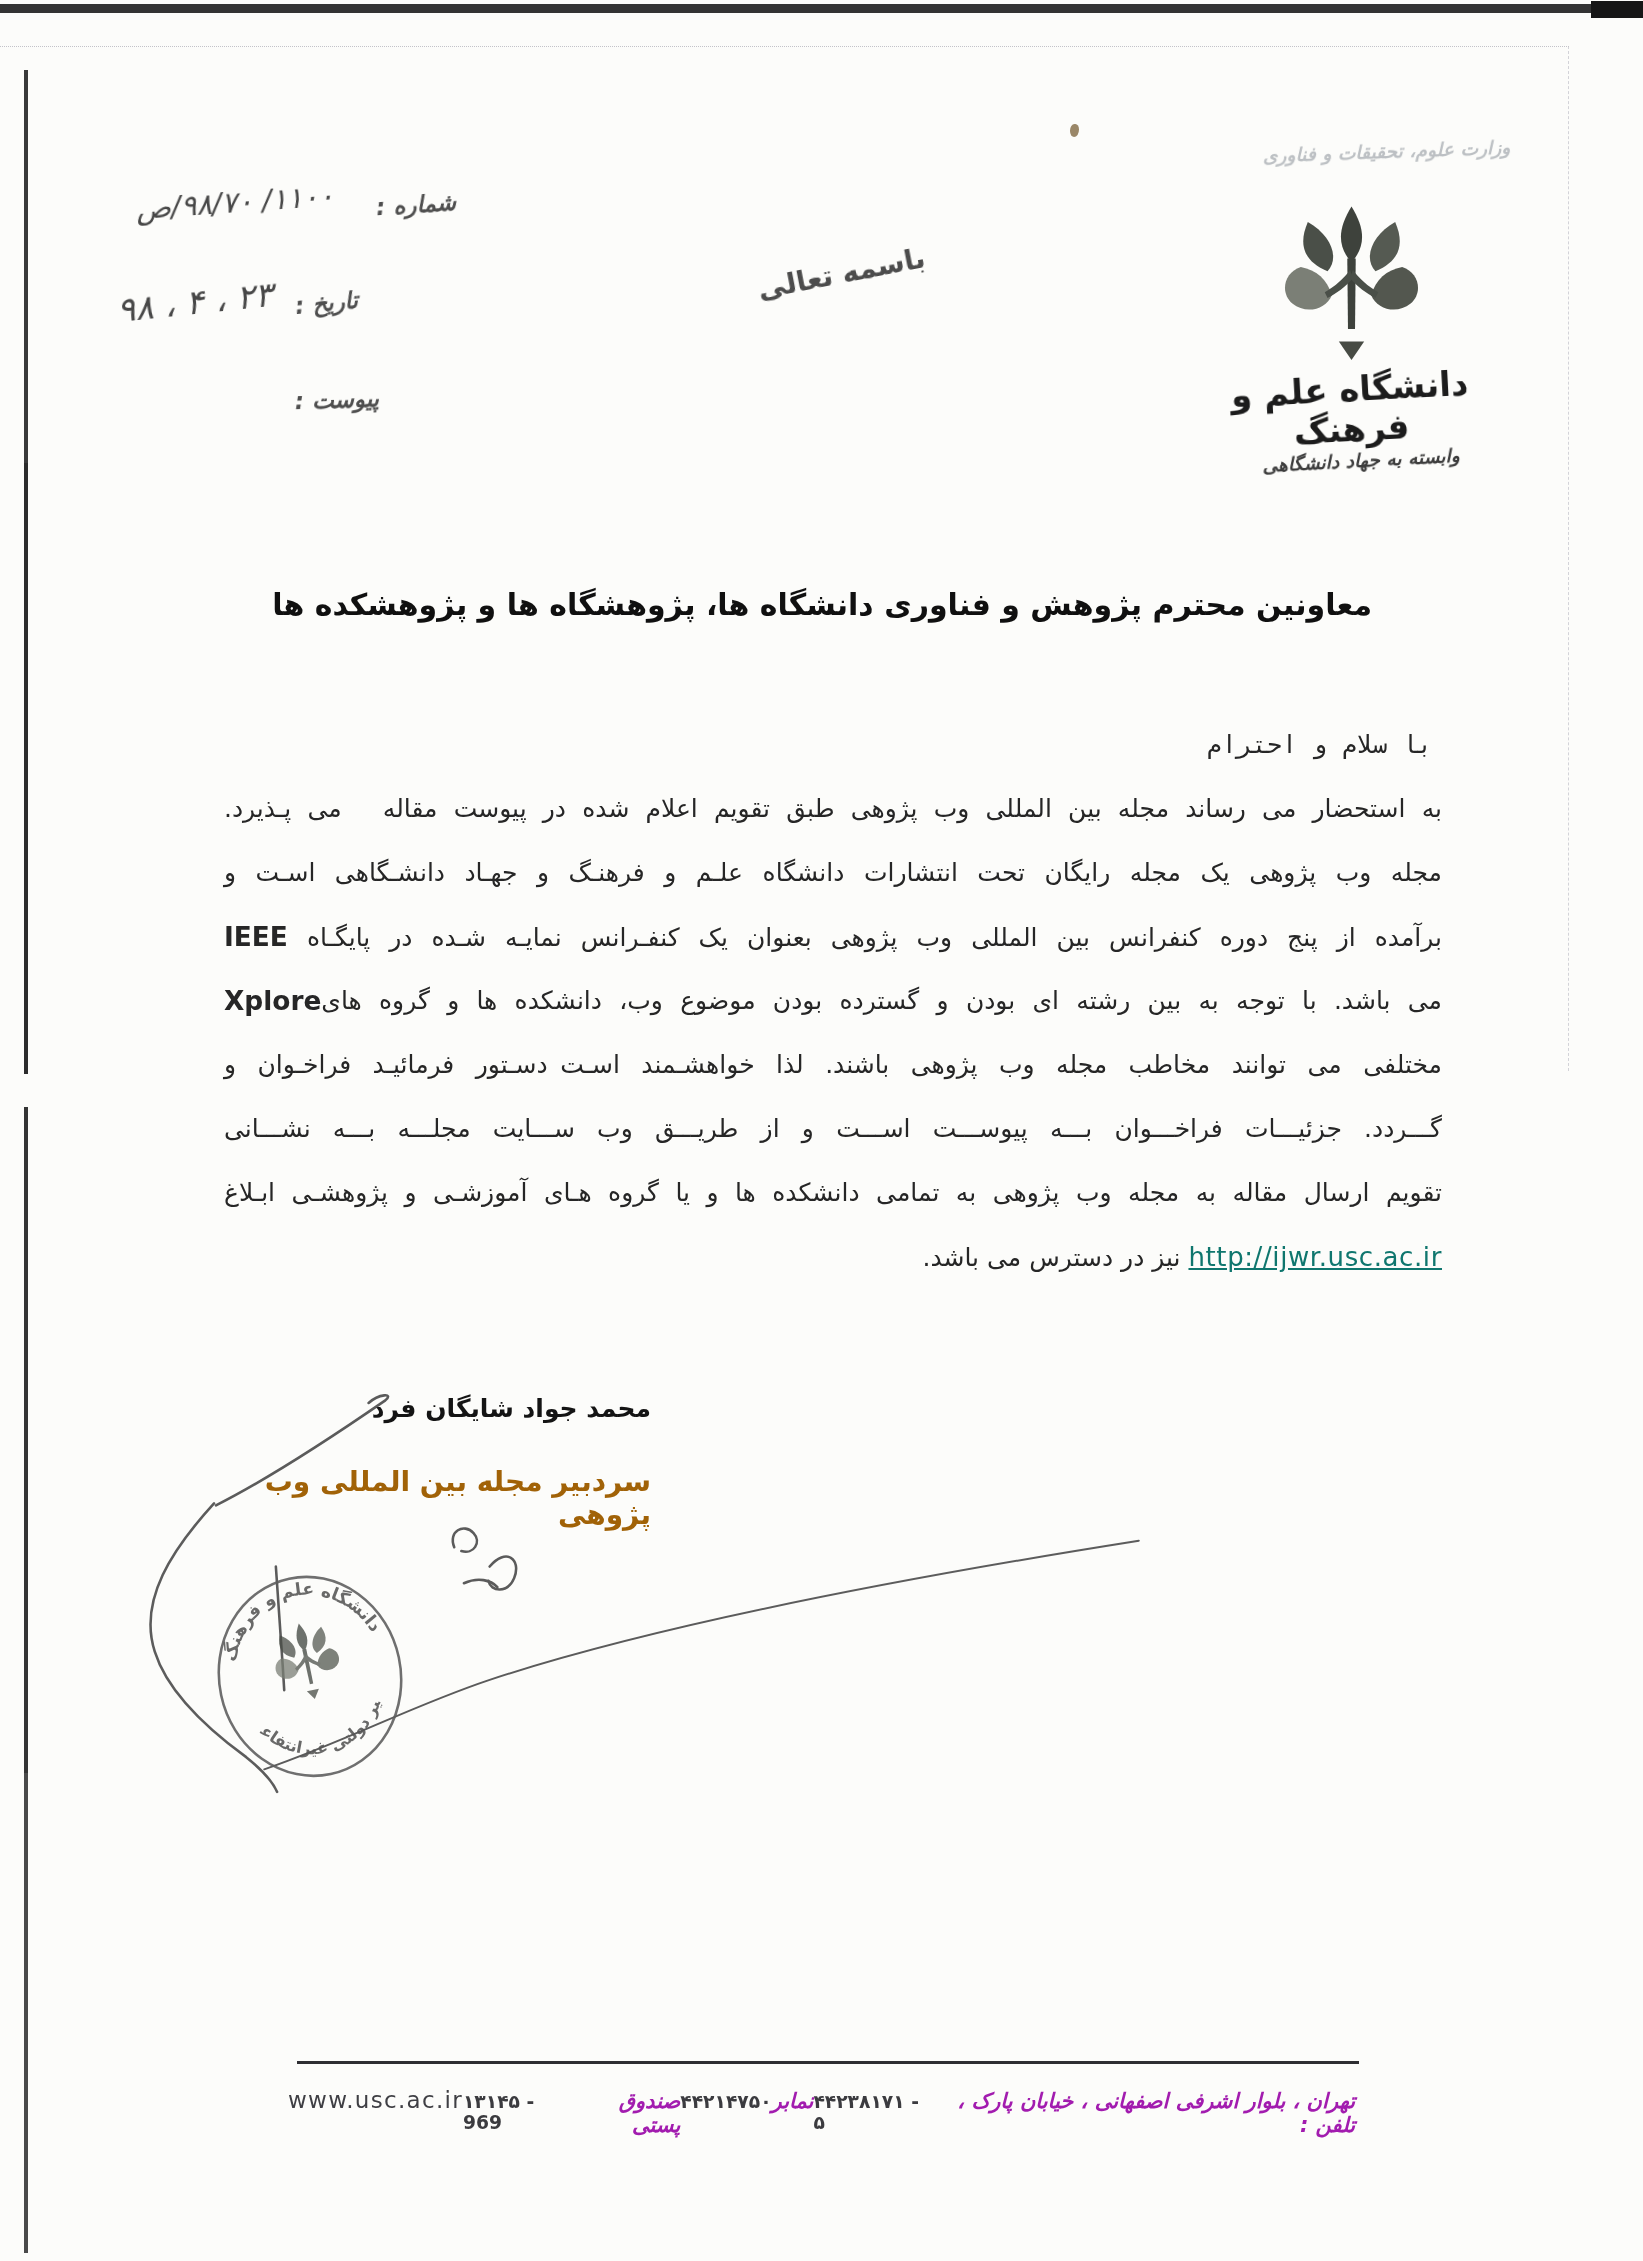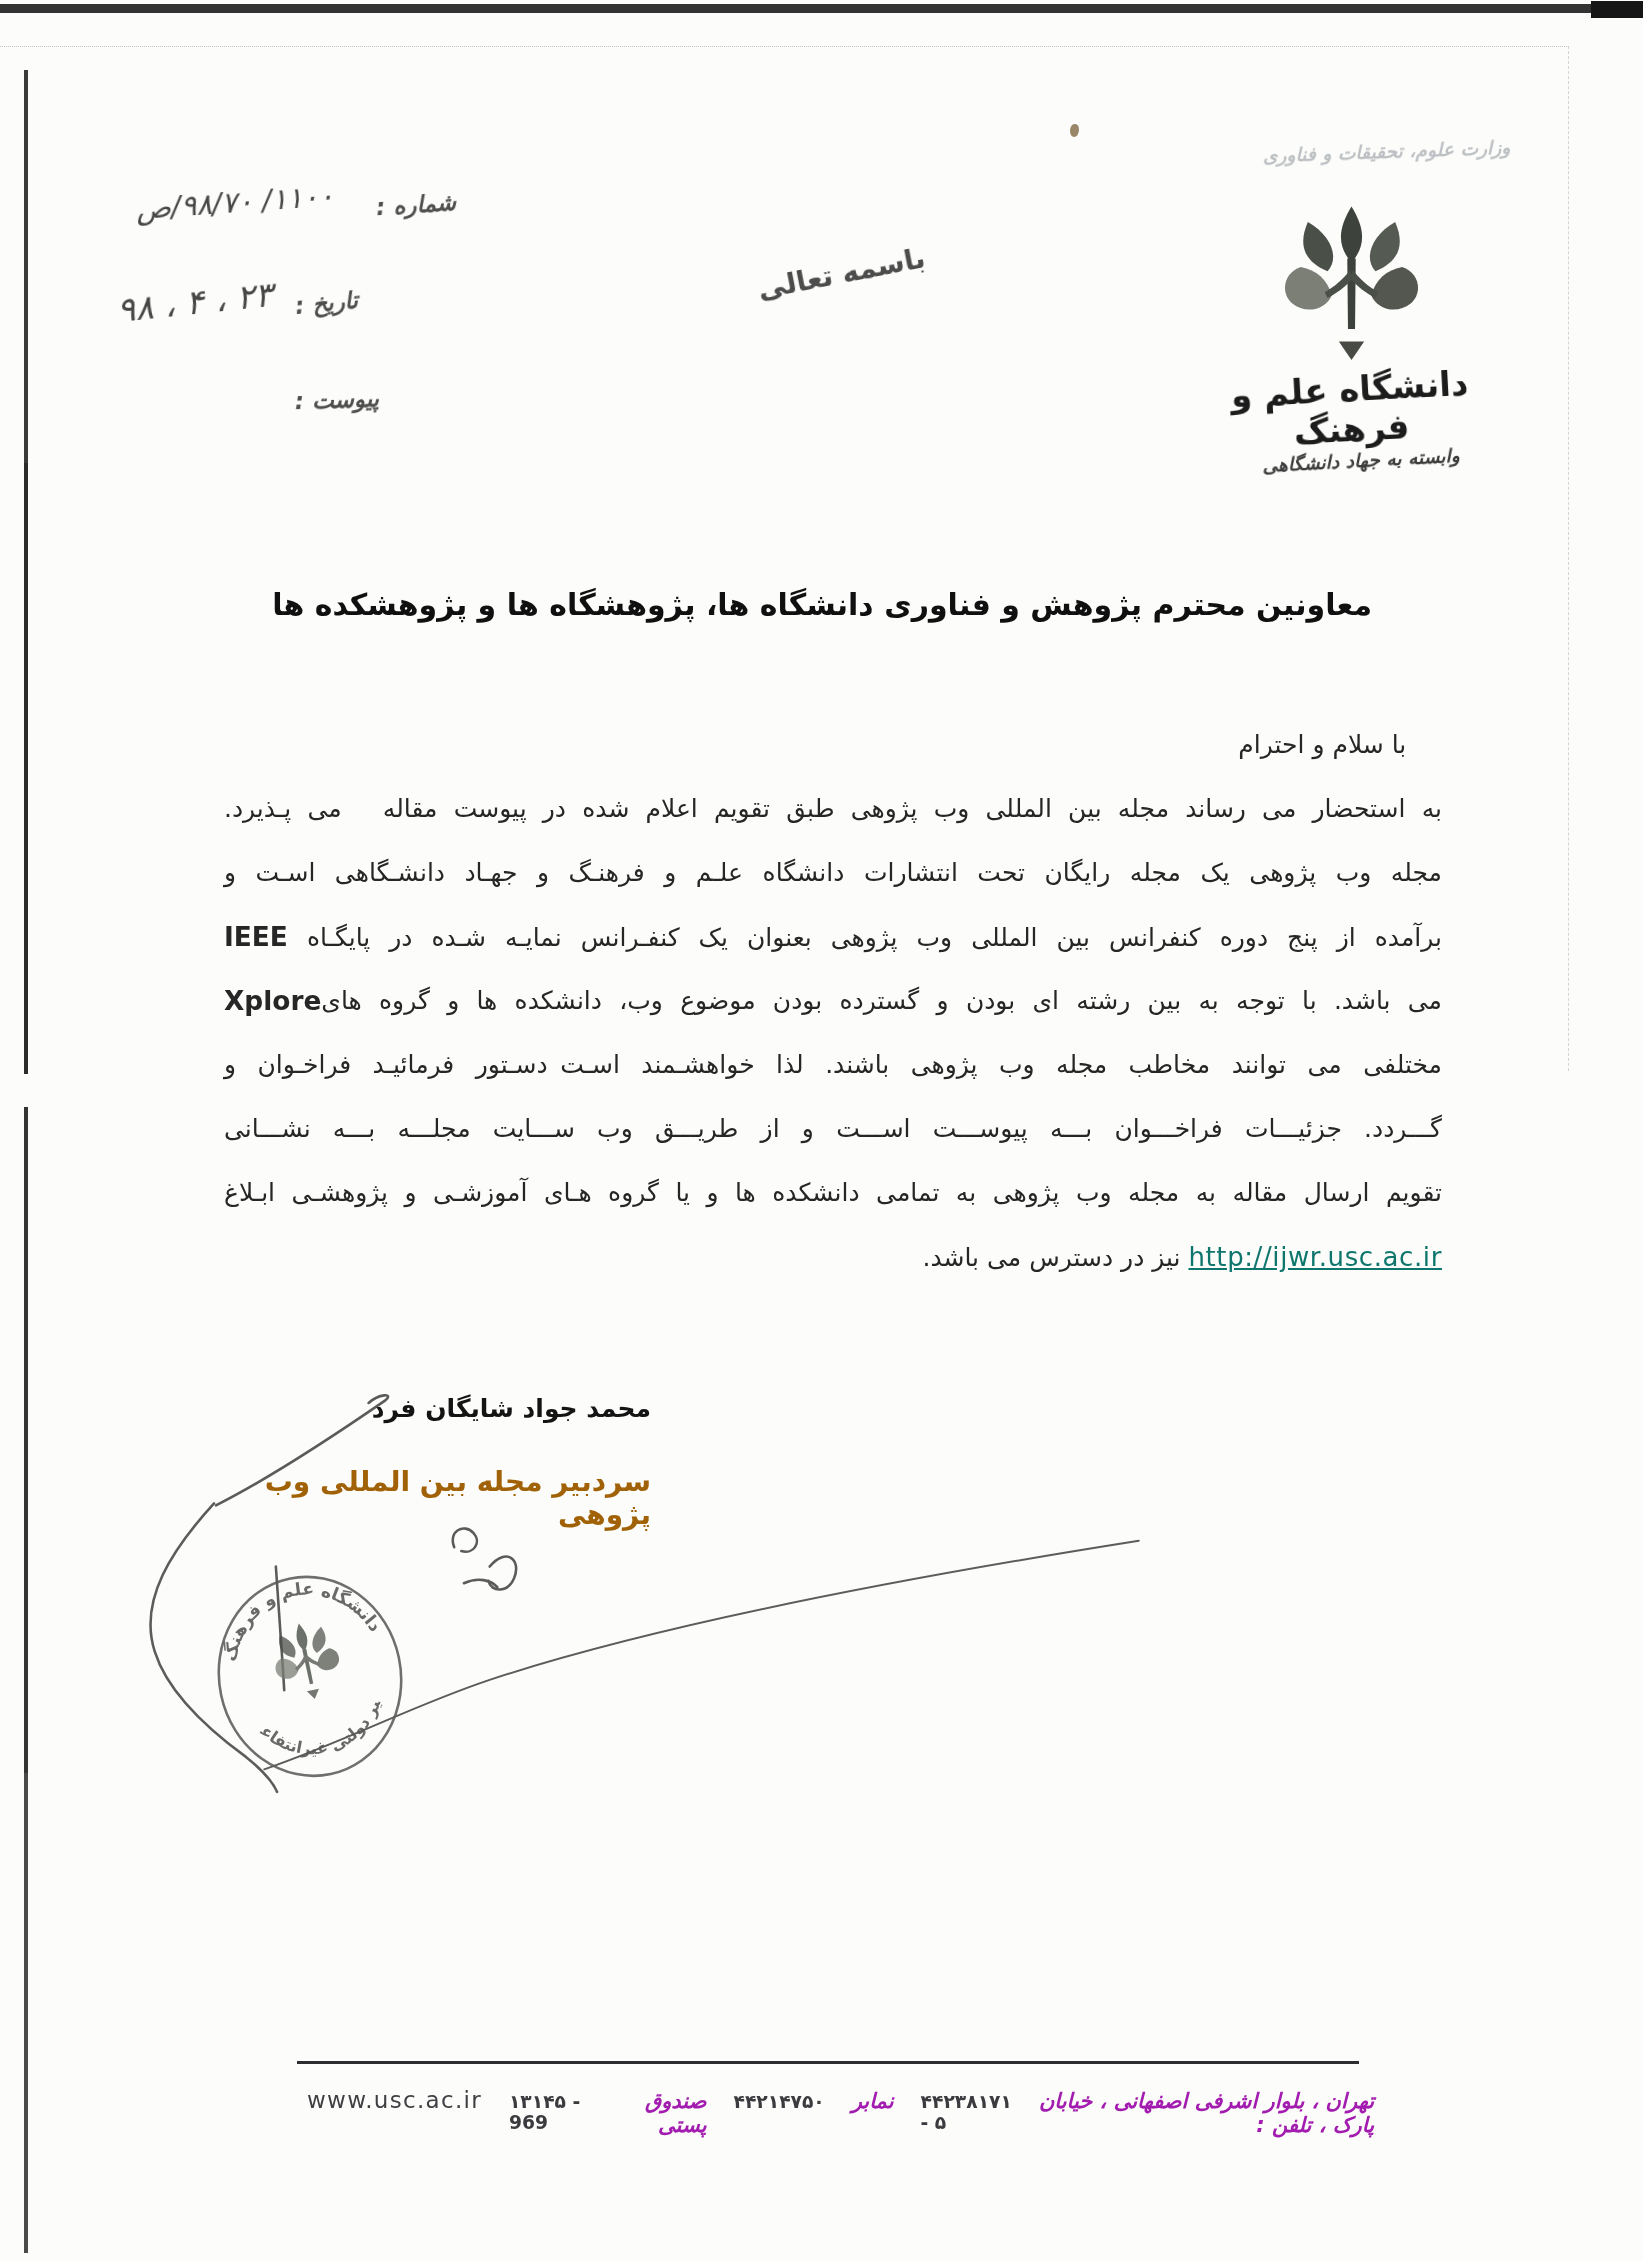--- a/index.html
+++ b/index.html
@@ -37,42 +37,42 @@
     letter-spacing:1.3px;filter:blur(0.2px);}
   .m-num-l{left:334px;top:193px;width:122px;transform:rotate(-4deg);}
   .m-num-v{left:57px;top:188px;width:277px;transform:rotate(-4deg);text-align:right;}
   .m-date-l{left:274px;top:291px;width:84px;transform:rotate(-6deg);}
   .m-date-v{left:115px;top:282px;width:158px;font-size:34px;transform:rotate(-6deg);text-align:right;}
   .m-att-l{left:282px;top:387px;width:97px;transform:rotate(-2deg);}
   
   .recipient{position:absolute;left:213px;top:587px;width:1218px;direction:rtl;text-align:right;
     padding-right:0;box-sizing:border-box;font-size:30px;font-weight:bold;color:#101010;}
   .recipient-inner{margin-right:59px;}
-  .salutation{position:absolute;left:196px;top:730px;width:1218px;direction:rtl;text-align:right;
-    font-size:25px;color:#262626;}
+  .salutation{position:absolute;left:222px;top:730px;width:1218px;direction:rtl;text-align:right;
+    font-size:25px;color:#262626;font-family:Liberation Mono, monospace;}
   .salutation-inner{margin-right:7.7px;}
   .body-block{position:absolute;left:224px;top:777px;width:1218px;direction:rtl;}
   .bline{height:64px;line-height:64px;font-size:25px;color:#262626;
     text-align:justify;text-align-last:justify;white-space:nowrap0;}
   .bline.lastline{text-align:right;text-align-last:right;}
   .lat{font-family:"DejaVu Sans", sans-serif;direction:ltr;unicode-bidi:embed;}
   .lat.b{font-weight:bold;font-size:26.4px;}
   .latfloat{float:left;line-height:64px;}
   .url{font-size:26px;text-decoration:underline;letter-spacing:0.6px;color:#0f766e;}
   
   .signer-name{position:absolute;left:213px;top:1394px;width:438px;direction:rtl;text-align:right;
     font-size:25px;font-weight:bold;color:#141414;filter:blur(0.2px);}
   .signer-title{position:absolute;left:213px;top:1465px;width:438px;direction:rtl;text-align:right;
     font-size:28px;font-weight:bold;color:#a16207;filter:blur(0.2px);}
   .sig-svg{position:absolute;left:77px;top:1354px;width:1128px;height:483px;}
   .stamp-svg{position:absolute;left:205px;top:1557px;width:219px;height:240px;opacity:.88;}
   
   .footer-rule{position:absolute;left:297px;top:2061px;width:1062px;height:3.2px;background:#2e2e32;}
-  .footer-row{position:absolute;left:307px;top:2087px;width:1067px;display:flex;
-    justify-content:space-between;align-items:baseline;direction:ltr;gap:27px;}
+  .footer-row{position:absolute;left:288px;top:2087px;width:1067px;display:flex;
+    justify-content:space-between;align-items:baseline;direction:ltr;}
   .f-web{font-size:23px;letter-spacing:1.3px;color:#3f3f44;}
   .f-num{font-size:18.7px;font-weight:600;color:#3b3b3f;direction:ltr;unicode-bidi:embed;}
   .f-cal{font-size:21px;font-weight:700;font-style:italic;color:#a21caf;direction:rtl;filter:blur(0.2px);}
 </style>
 </head>
 <body>
 
 <div class="page">
 
   <div class="scan-topbar"></div>

